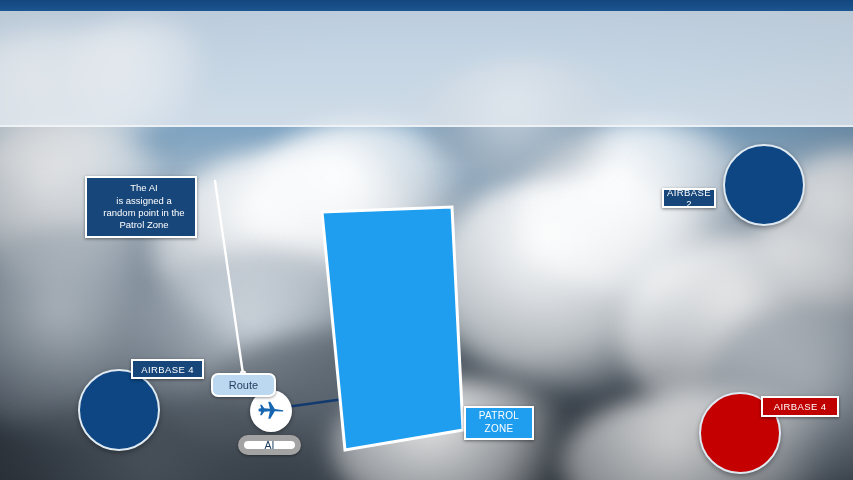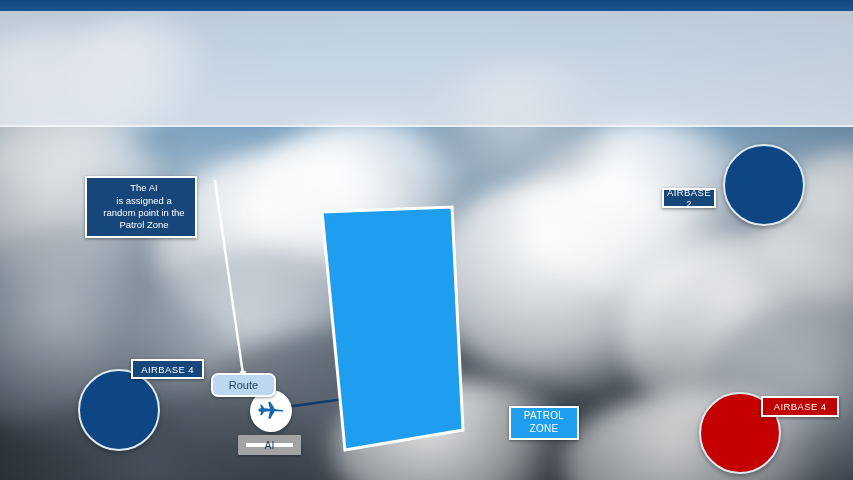--- a/index.html
+++ b/index.html
@@ -60,32 +60,31 @@
   }
   .lbl-red{
     background:#c00000;color:#ffffff;
     border:2px solid #ffffff;
     box-shadow:0 1px 3px rgba(0,0,0,.45);
   }
   .lbl-cyan{
     background:#1f9ef0;color:#ffffff;
     border:2px solid #ffffff;
     box-shadow:0 1px 3px rgba(0,0,0,.45);
-    margin-left:45px;
   }
   .lbl-light{
     background:#bcd8f0;color:#1f3d5c;
     border:2px solid #ffffff;
     border-radius:7px;
     box-shadow:0 1px 3px rgba(0,0,0,.4);
   }
   .lbl-white{
     background:#ffffff;color:#16375c;
-    border:8px solid #a3a3a3;
-    border-radius:1px;
+    border:6px solid #a3a3a3;
+    border-radius:10px;
     box-shadow:0 1px 3px rgba(0,0,0,.4);
   }
 
   
   .circ{position:absolute;border-radius:50%;border:2px solid #dfe9f2;
     box-shadow:0 2px 5px rgba(0,0,0,.35);box-sizing:border-box;}
   .circ-navy{background:#0d4682;}
   .circ-red{background:#c50000;}
 
   

